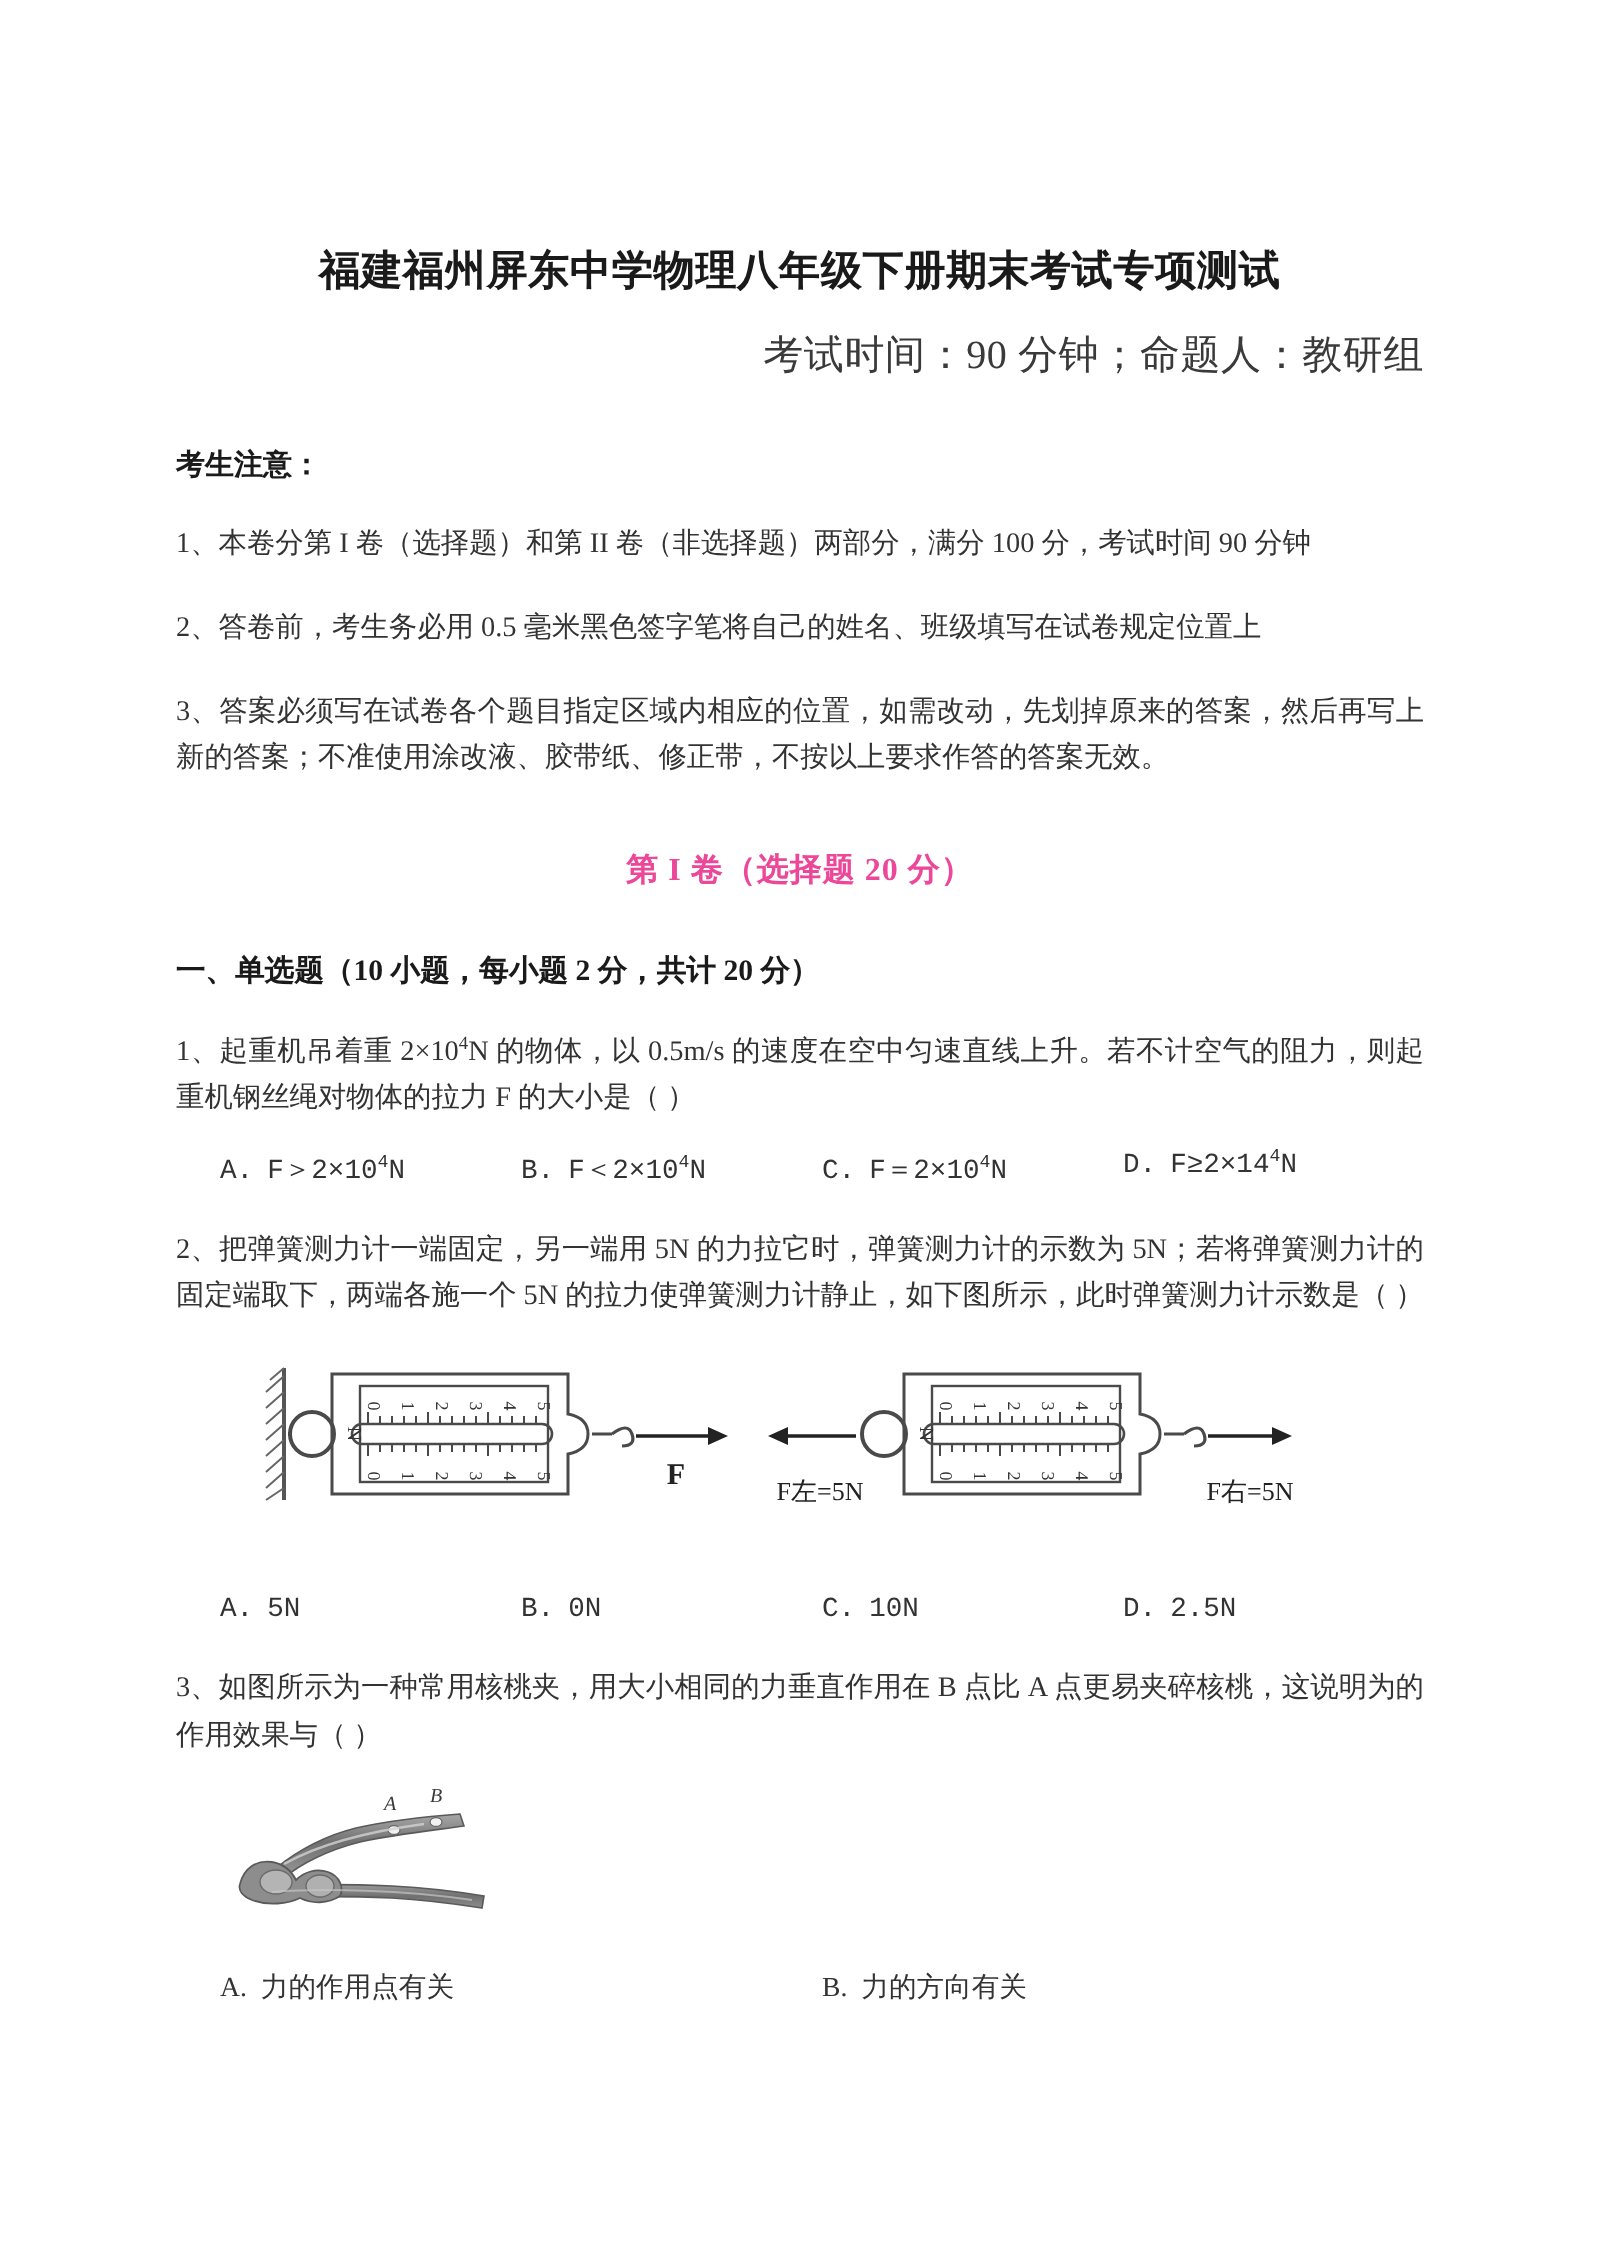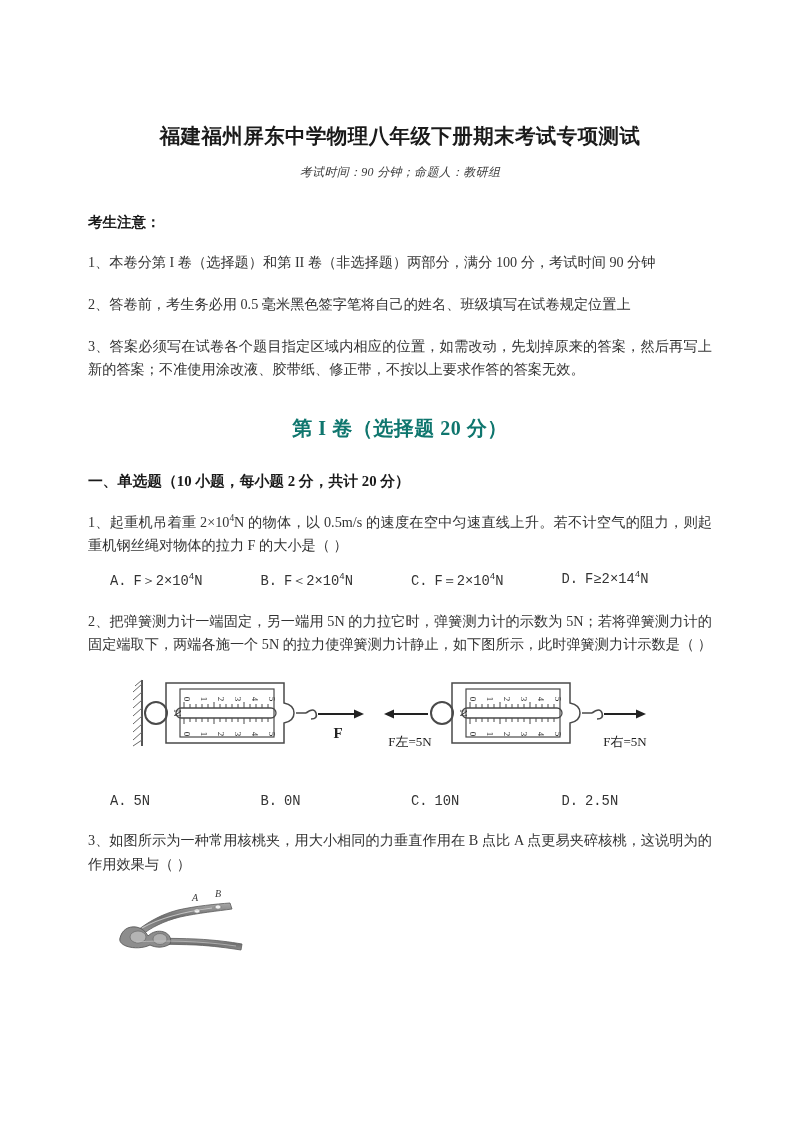--- a/index.html
+++ b/index.html
@@ -34,50 +34,49 @@
   .doc-title {
     text-align: center;
     font-size: 20.5px;
     font-weight: bold;
     letter-spacing: 0.4px;
     margin-top: 122px;
     line-height: 1.4;
     color: #1a1a1a;
   }
   .doc-subtitle {
-    text-align: center;
-    font-size: 12px;
+    text-align: right;
+    font-size: 20px;
     margin-top: 13px;
     color: #3a3a3a;
     letter-spacing: 0.3px;
-    font-style: italic;
   }
 
   
   .notice-heading {
     font-size: 14.5px;
     font-weight: bold;
     margin-top: 32px;
     color: #1a1a1a;
   }
   .notice-item {
     font-size: 14.2px;
     line-height: 1.62;
     margin-top: 19px;
     color: #333;
     text-align: justify;
   }
 
   
   .section-header {
     text-align: center;
-    font-size: 20px;
+    font-size: 16px;
     font-weight: bold;
     margin-top: 34px;
-    color: #0f766e;
+    color: #ec4899;
     letter-spacing: 0.5px;
   }
   .subsection-header {
     font-size: 14.8px;
     font-weight: bold;
     margin-top: 30px;
     color: #1a1a1a;
   }
 
   
@@ -303,16 +302,20 @@
           <ellipse cx="106" cy="21" rx="3" ry="2.2" fill="#f2f2f2" stroke="#666" stroke-width="0.6"></ellipse>
 
           <path d="M30,42 C46,33 70,26 100,22" fill="none" stroke="#d2d2d2" stroke-width="1.2" opacity="0.8"></path>
           <path d="M24,56 C50,54 90,55 124,60" fill="none" stroke="#c5c5c5" stroke-width="1" opacity="0.7"></path>
 
           <text x="83" y="15" text-anchor="middle" font-family="'Liberation Serif', serif" font-size="10" font-style="italic" fill="#3a3a3a">A</text>
           <text x="106" y="11" text-anchor="middle" font-family="'Liberation Serif', serif" font-size="10" font-style="italic" fill="#3a3a3a">B</text>
         </svg>
       </div>
 
+      <div class="q-options cols2">
+        <div class="opt"><span class="lbl">A.</span><span>力的作用点有关</span></div>
+        <div class="opt"><span class="lbl">B.</span><span>力的方向有关</span></div>
+      </div>
     </div>
 
   </div>
 </div>
 
 </body></html>

